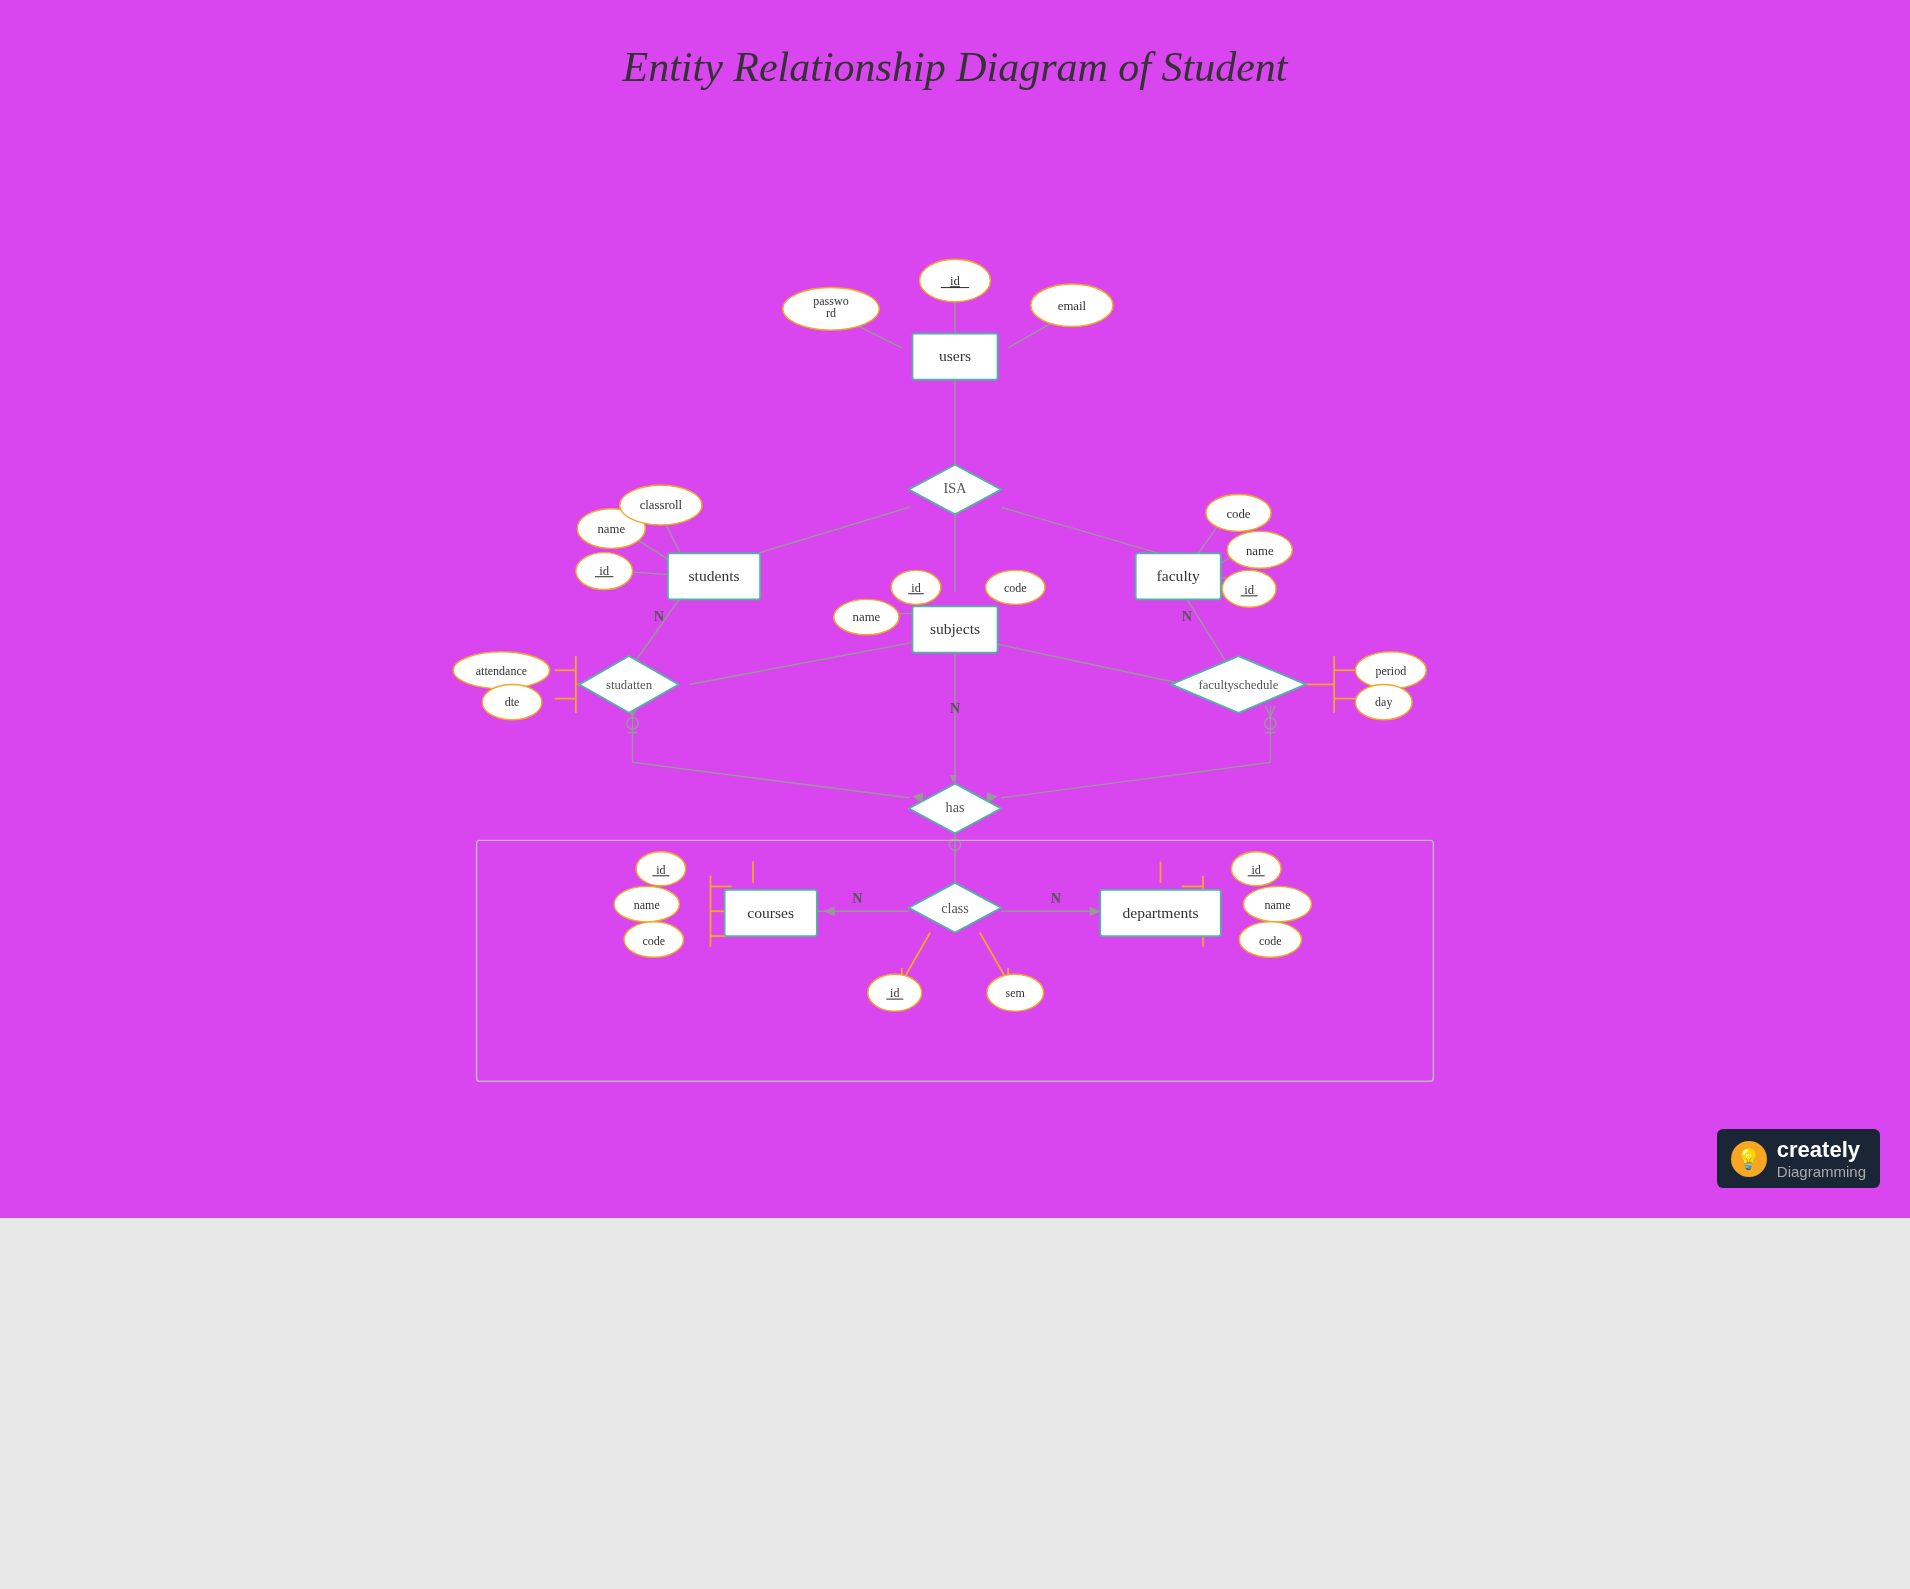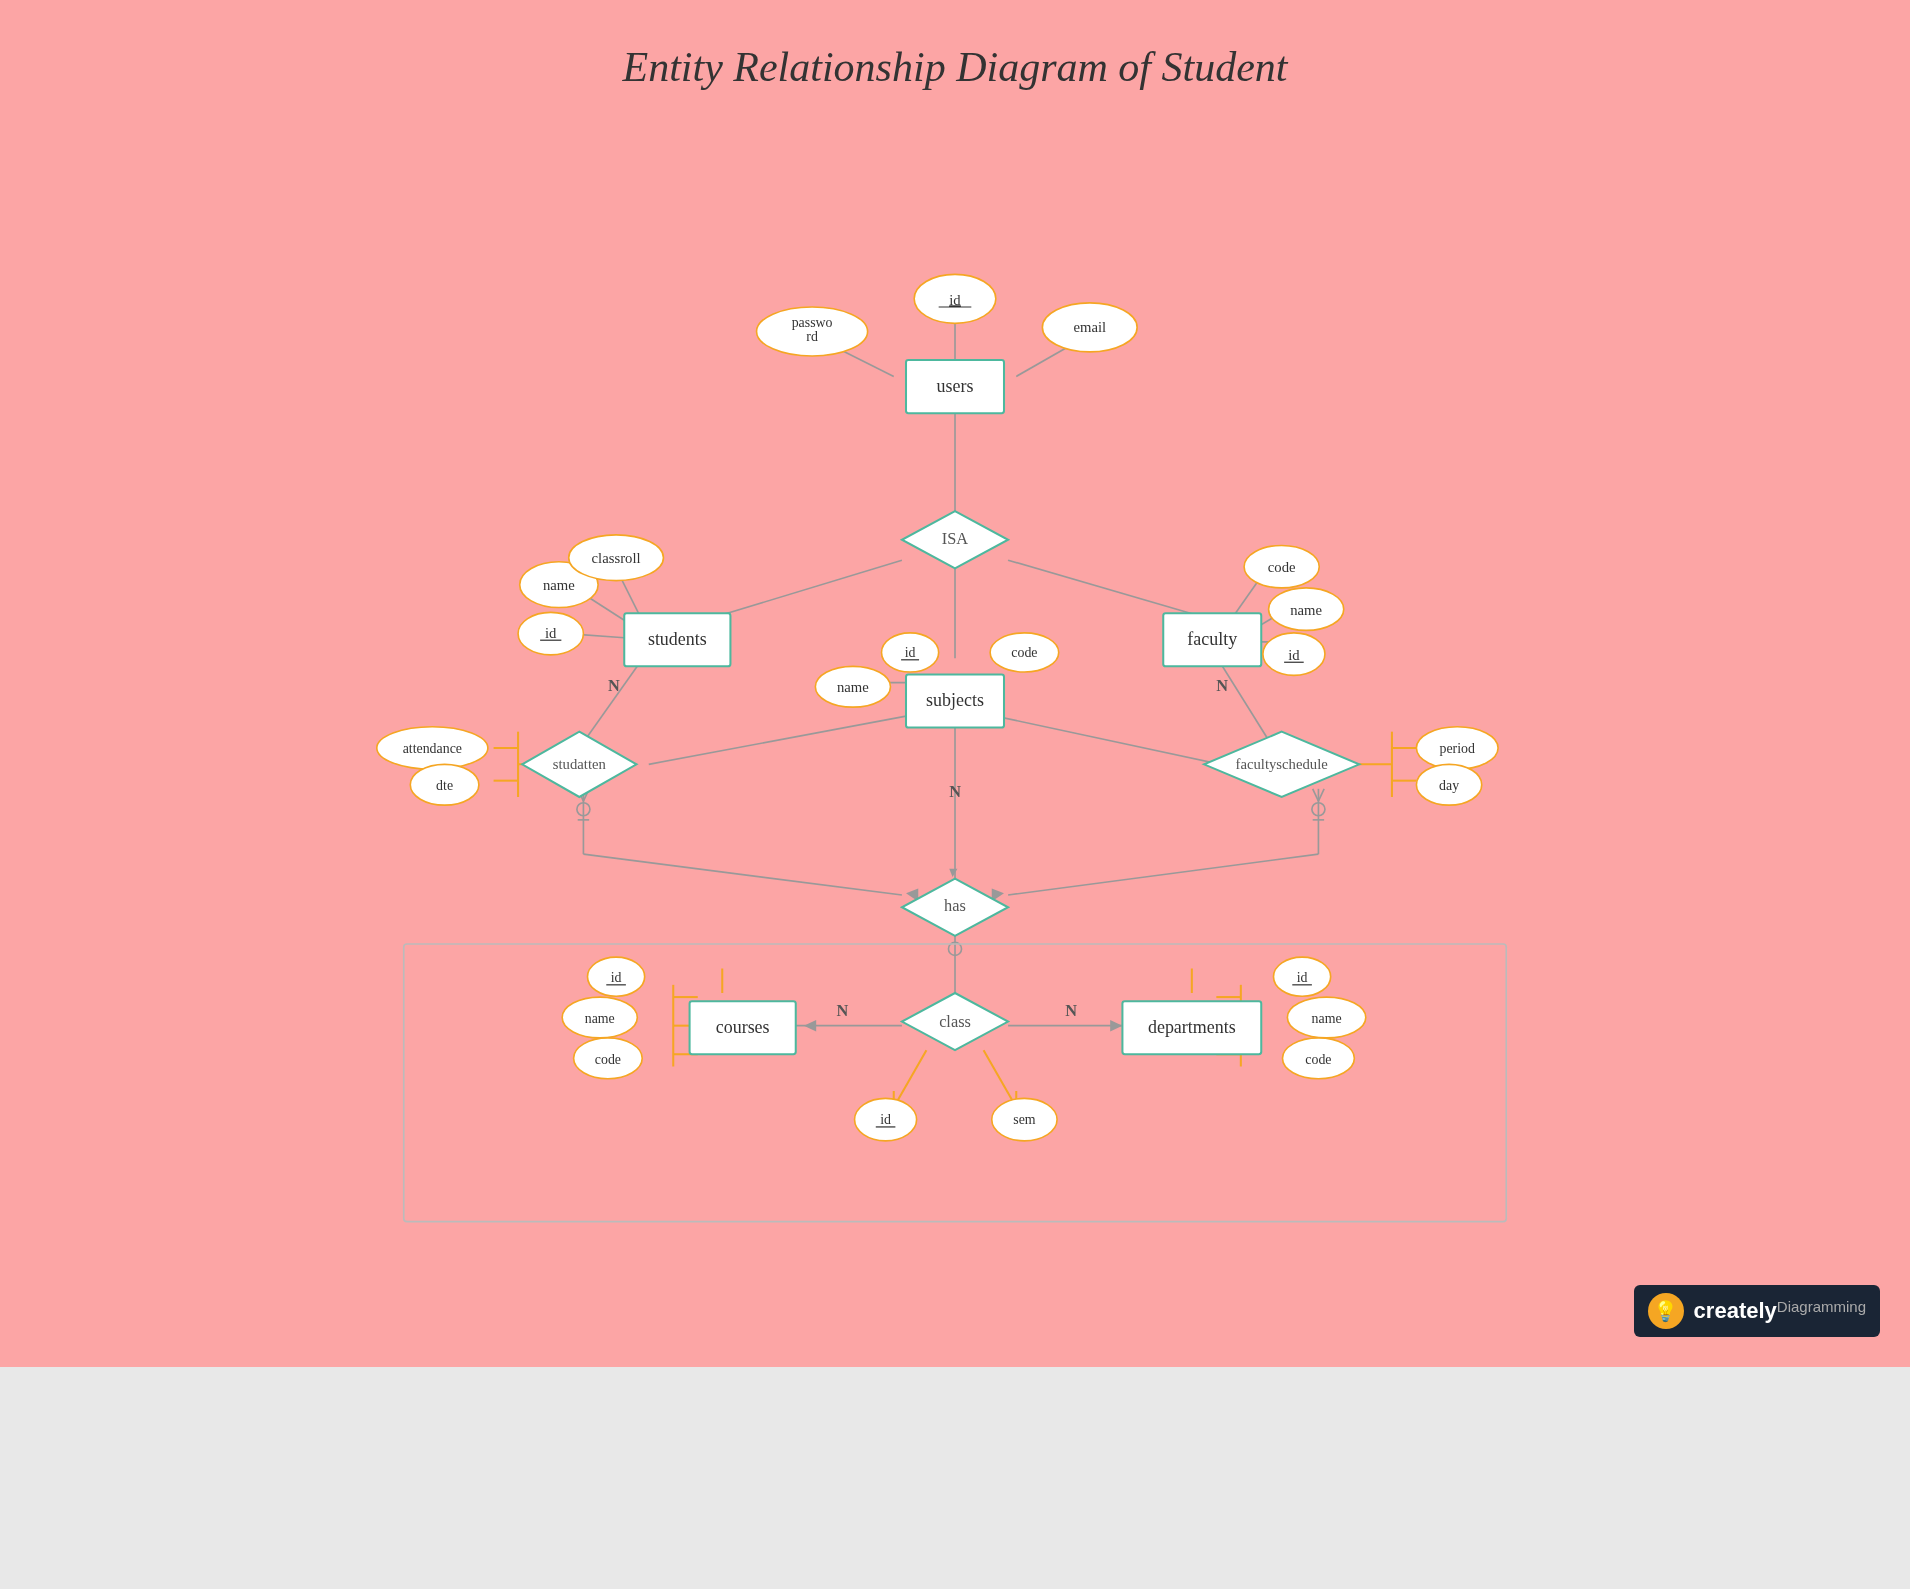--- a/index.html
+++ b/index.html
@@ -5,22 +5,22 @@
     * { box-sizing: border-box; margin: 0; padding: 0; }
     body {
       width: 1910px;
       height: 1589px;
       background: #e8e8e8;
       font-family: Georgia, 'Times New Roman', serif;
       overflow: hidden;
     }
     .main-container {
       width: 1910px;
-      height: 1367px;
-      background: #fca5a5;
+      height: 1218px;
+      background: #d946ef;
       position: relative;
     }
     .title {
       text-align: center;
       padding-top: 40px;
       font-style: italic;
       font-size: 42px;
       color: #333;
       line-height: 1.3;
       font-weight: normal;
@@ -65,21 +65,21 @@
       font-family: Arial, sans-serif;
       font-weight: bold;
     }
     .logo-sub {
       color: #aaa;
       font-size: 15px;
       font-family: Arial, sans-serif;
     }
     .logo-text-block {
       display: flex;
-      flex-direction: row;
+      flex-direction: column;
     }
   </style>
 </head>
 <body>
 
 <div class="main-container">
   <div class="title">
     <span>Entity Relationship Diagram of Student</span><br>
   </div>
 

